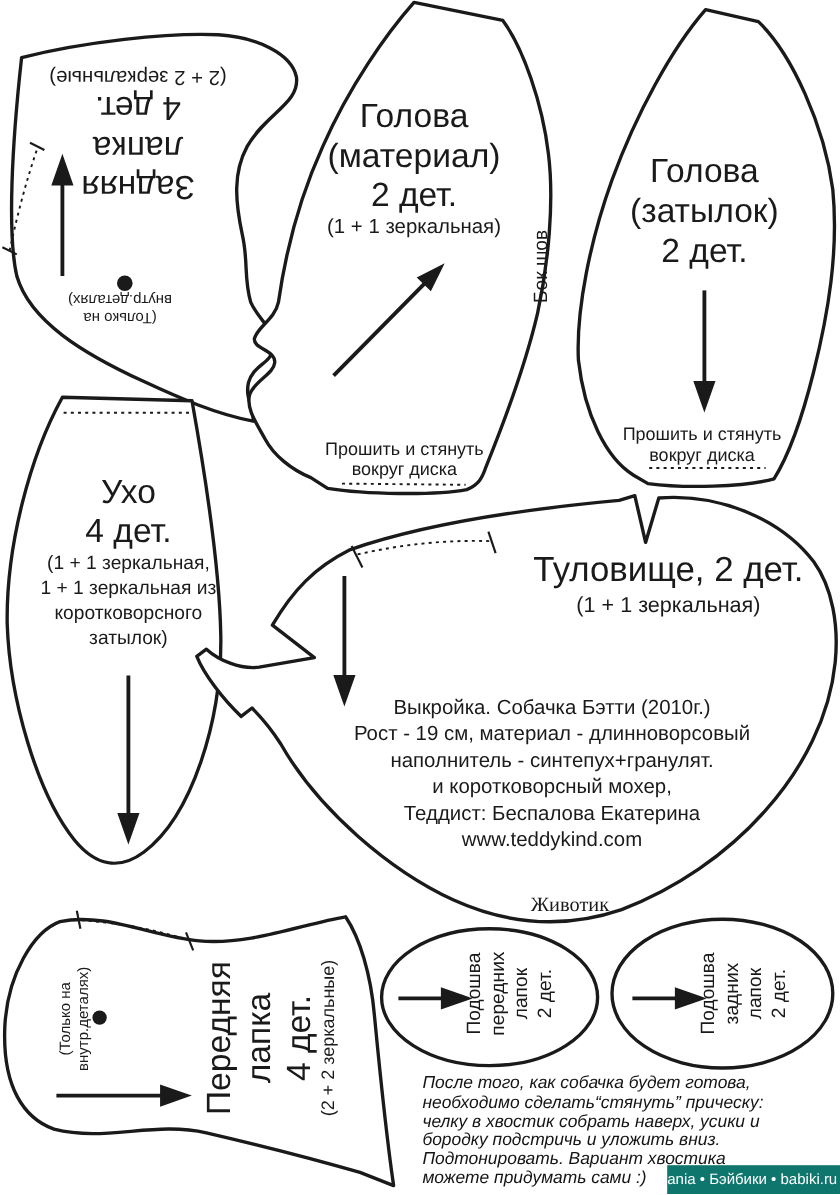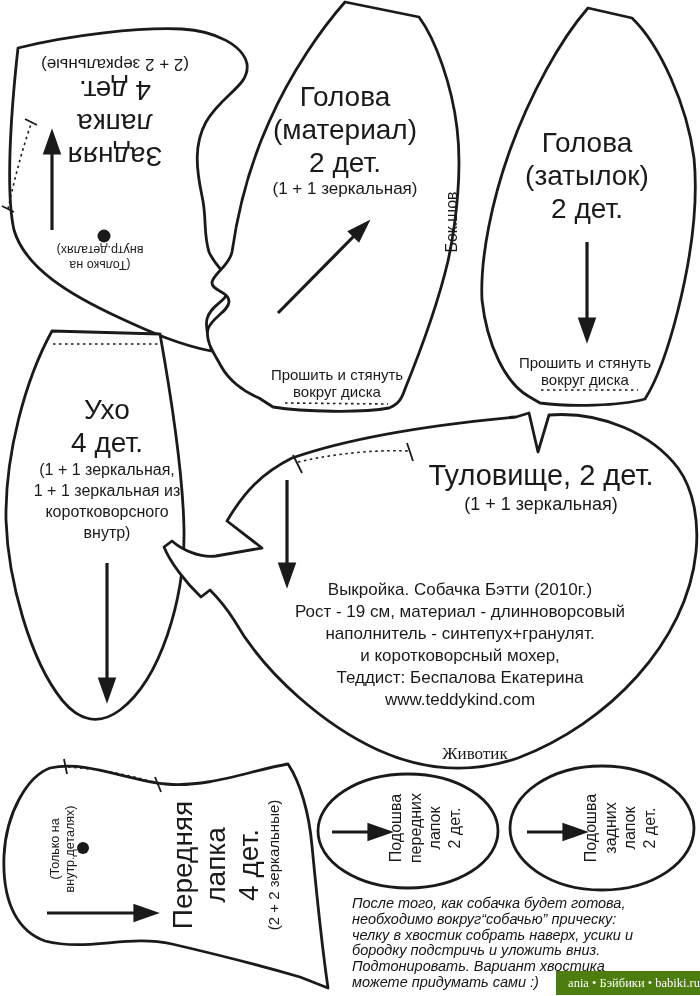--- a/index.html
+++ b/index.html
@@ -21,21 +21,21 @@
   .bodytitle .big{font-size:29px;}
   .bodytitle .sub{font-size:18px;line-height:24px;}
   .infoblock{font-size:17px;line-height:22px;}
   .infoblock b{font-weight:normal;}
   .footnote{font-style:italic;font-size:14.5px;line-height:15.8px;text-align:left;color:#141414;}
   .soletxt{font-size:16px;line-height:19.5px;}
   .seam{font-size:16px;}
   .belly{font-size:17px;font-family:Liberation Serif, serif;}
   .watermark{
     position:absolute;left:556px;top:971px;width:144px;height:24px;
-    background:#4d7c0f;color:#ffffff;font-size:12.5px;line-height:24px;text-align:right;font-family:Liberation Serif, serif;
+    background:#0f766e;color:#ffffff;font-size:12.5px;line-height:24px;text-align:left;
   }
 </style>
 </head>
 <body>
 
 <div class="page">
 
   <svg class="outlines" width="700" height="996" viewBox="0 0 700 996">
     <g fill="#ffffff" stroke="#1a1a1a" stroke-width="2.8" stroke-linejoin="round">
 
@@ -211,24 +211,24 @@
     <div>Прошить и стянуть</div>
     <div>вокруг диска</div>
   </div>
 
   <div class="lbl earblock" style="left:12px;top:393px;width:190px;">
     <div class="big">Ухо</div>
     <div class="big">4 дет.</div>
     <div class="sub">(1 + 1 зеркальная,</div>
     <div class="sub">1 + 1 зеркальная из</div>
     <div class="sub">коротковорсного</div>
-    <div class="sub">внутр)</div>
-  </div>
-
-  <div class="lbl bodytitle" style="left:416px;top:459px;width:250px;">
+    <div class="sub">затылок)</div>
+  </div>
+
+  <div class="lbl bodytitle" style="left:432px;top:459px;width:250px;">
     <div class="big">Туловище, 2 дет.</div>
     <div class="sub">(1 + 1 зеркальная)</div>
   </div>
   <div class="lbl infoblock" style="left:275px;top:579px;width:370px;">
     <div><b>Выкройка. Собачка Бэтти</b><span> (2010г.)</span></div>
     <div>Рост - 19 см, материал - длинноворсовый</div>
     <div>наполнитель - синтепух+гранулят.</div>
     <div>и коротковорсный мохер,</div>
     <div>Теддист: Беспалова Екатерина</div>
     <div>www.teddykind.com</div>
@@ -254,21 +254,21 @@
   </div>
   <div class="lbl rotccw soletxt" style="left:570px;top:789px;width:100px;">
     <div>Подошва</div>
     <div>задних</div>
     <div>лапок</div>
     <div>2 дет.</div>
   </div>
 
   <div class="lbl footnote" style="left:352px;top:896px;width:340px;">
     <div>После того, как собачка будет готова,</div>
-    <div>необходимо вокруг“собачью” прическу:</div>
+    <div>необходимо сделать“стянуть” прическу:</div>
     <div>челку в хвостик собрать наверх, усики и</div>
     <div>бородку подстричь и уложить вниз.</div>
     <div>Подтонировать. Вариант хвостика</div>
     <div>можете придумать сами :)</div>
   </div>
 
   <div class="watermark">ania • Бэйбики • babiki.ru</div>
 
 </div>
 

